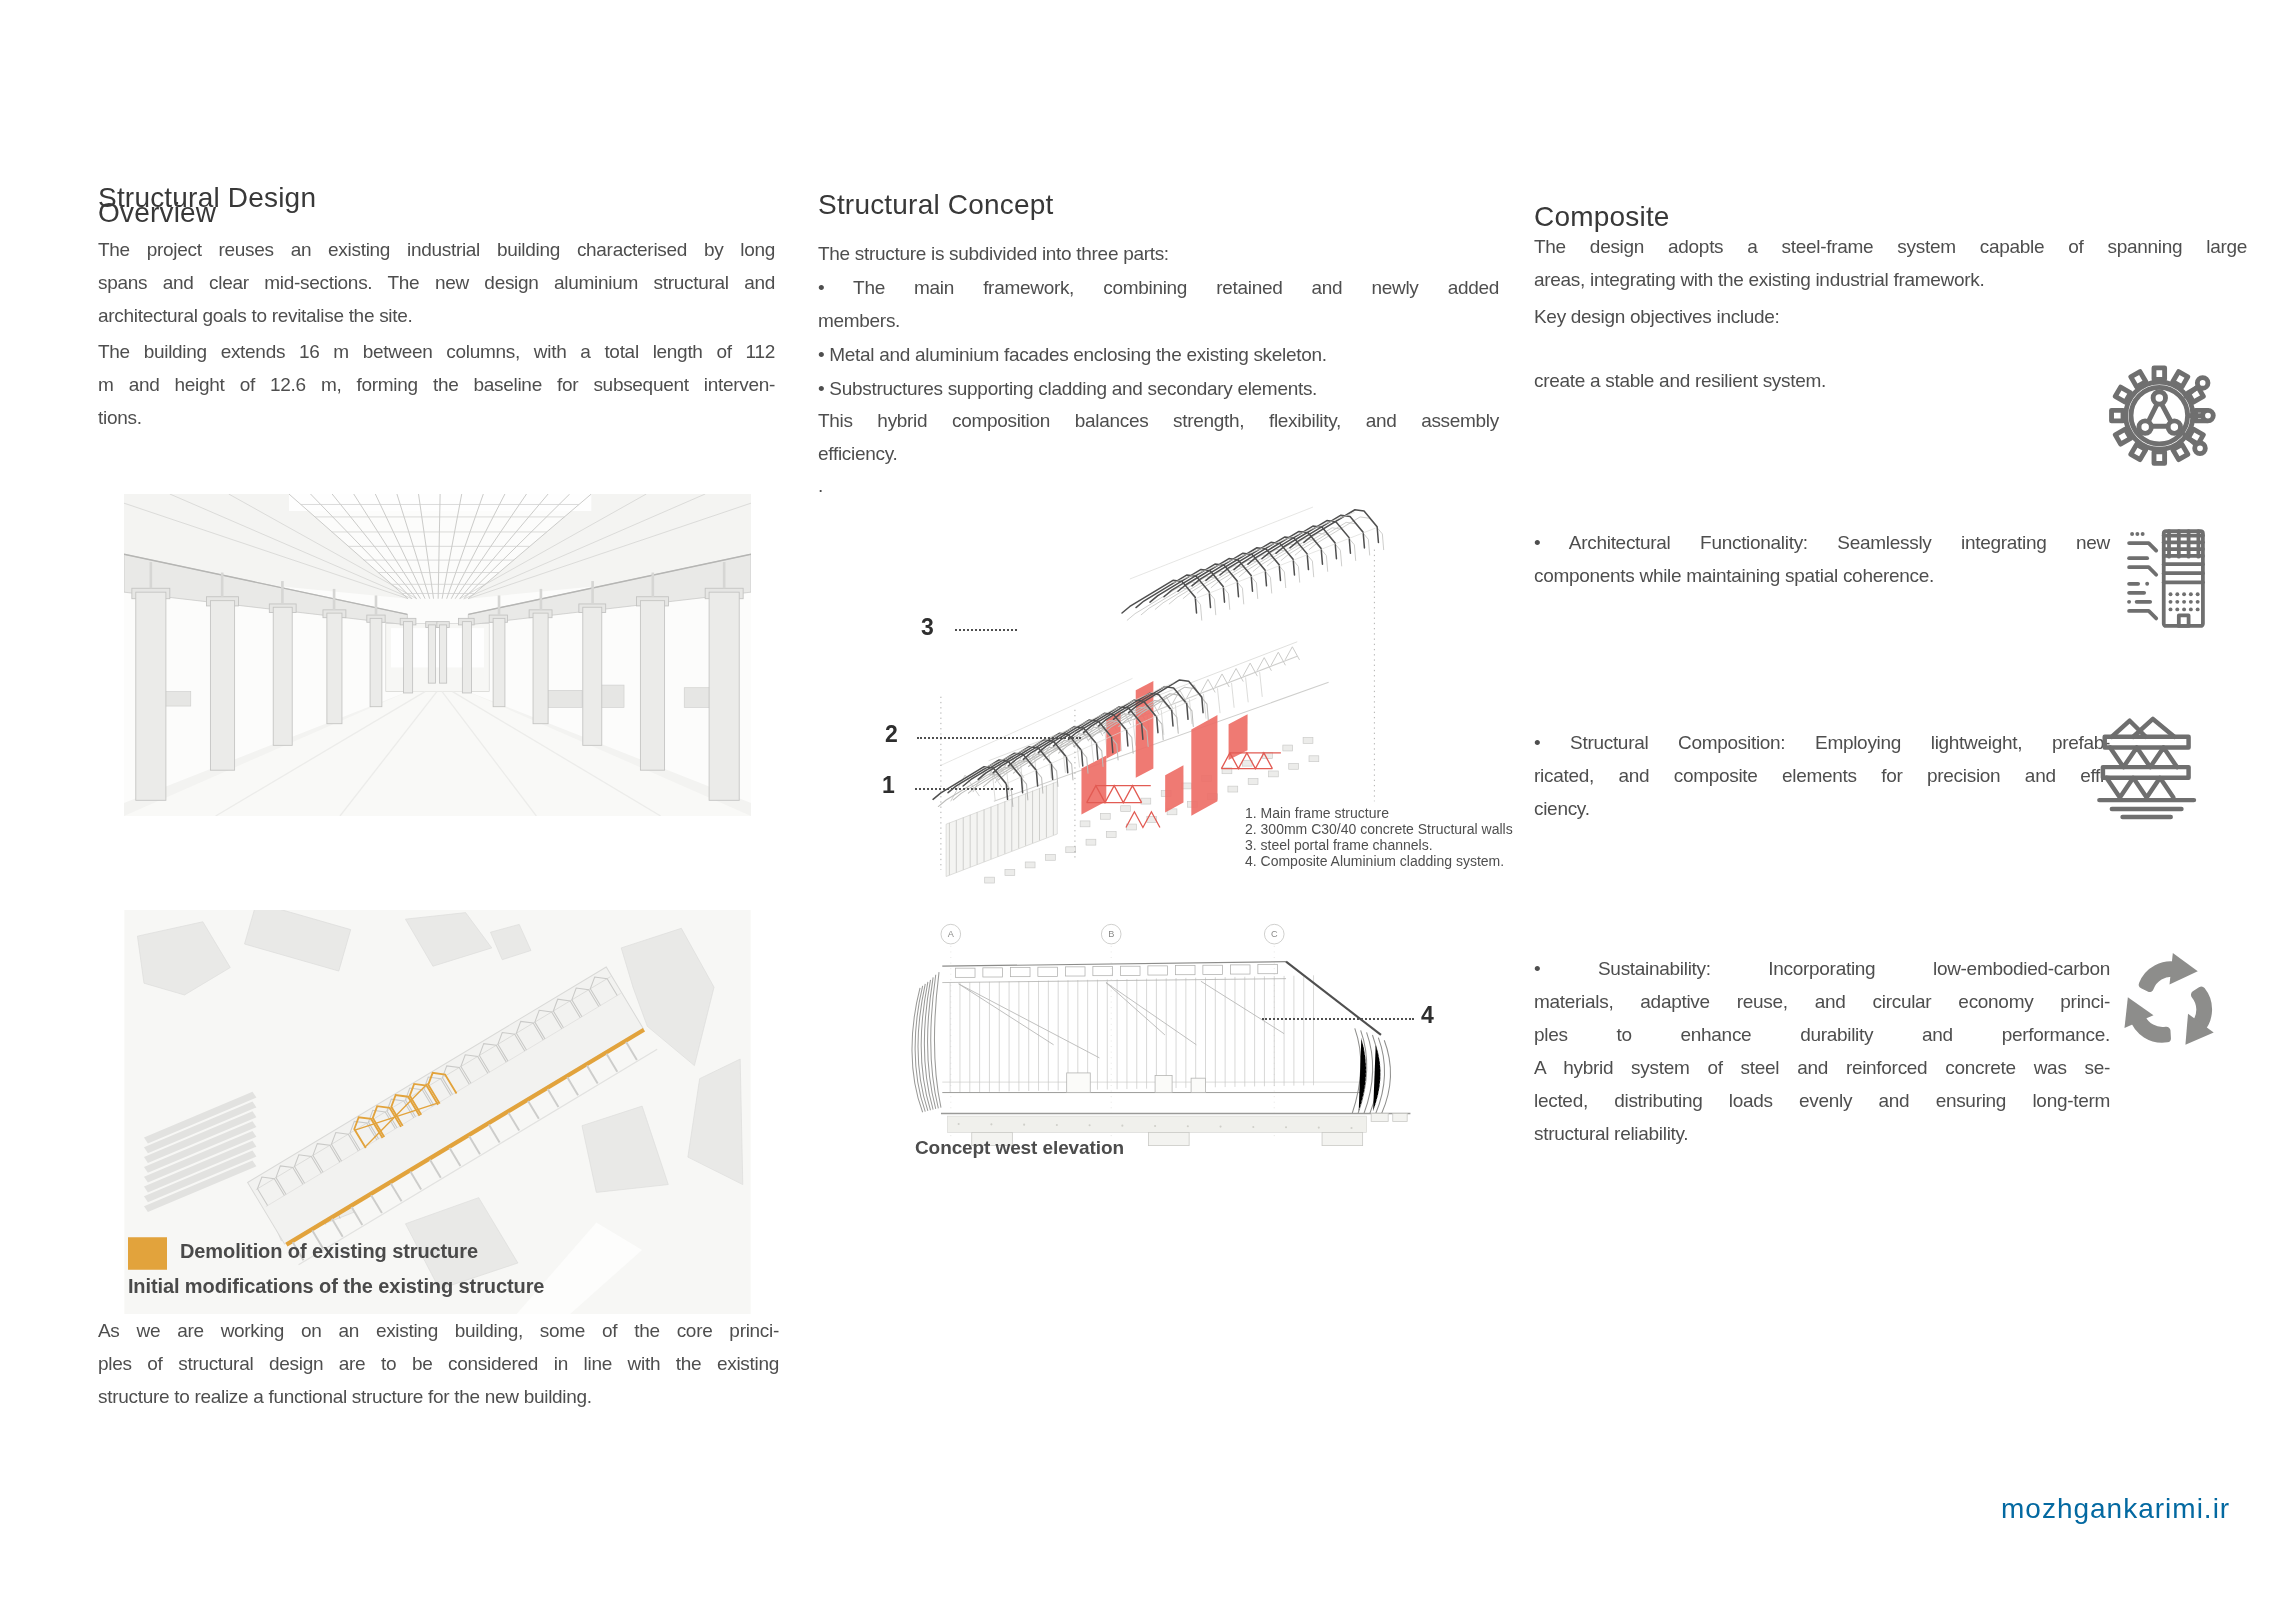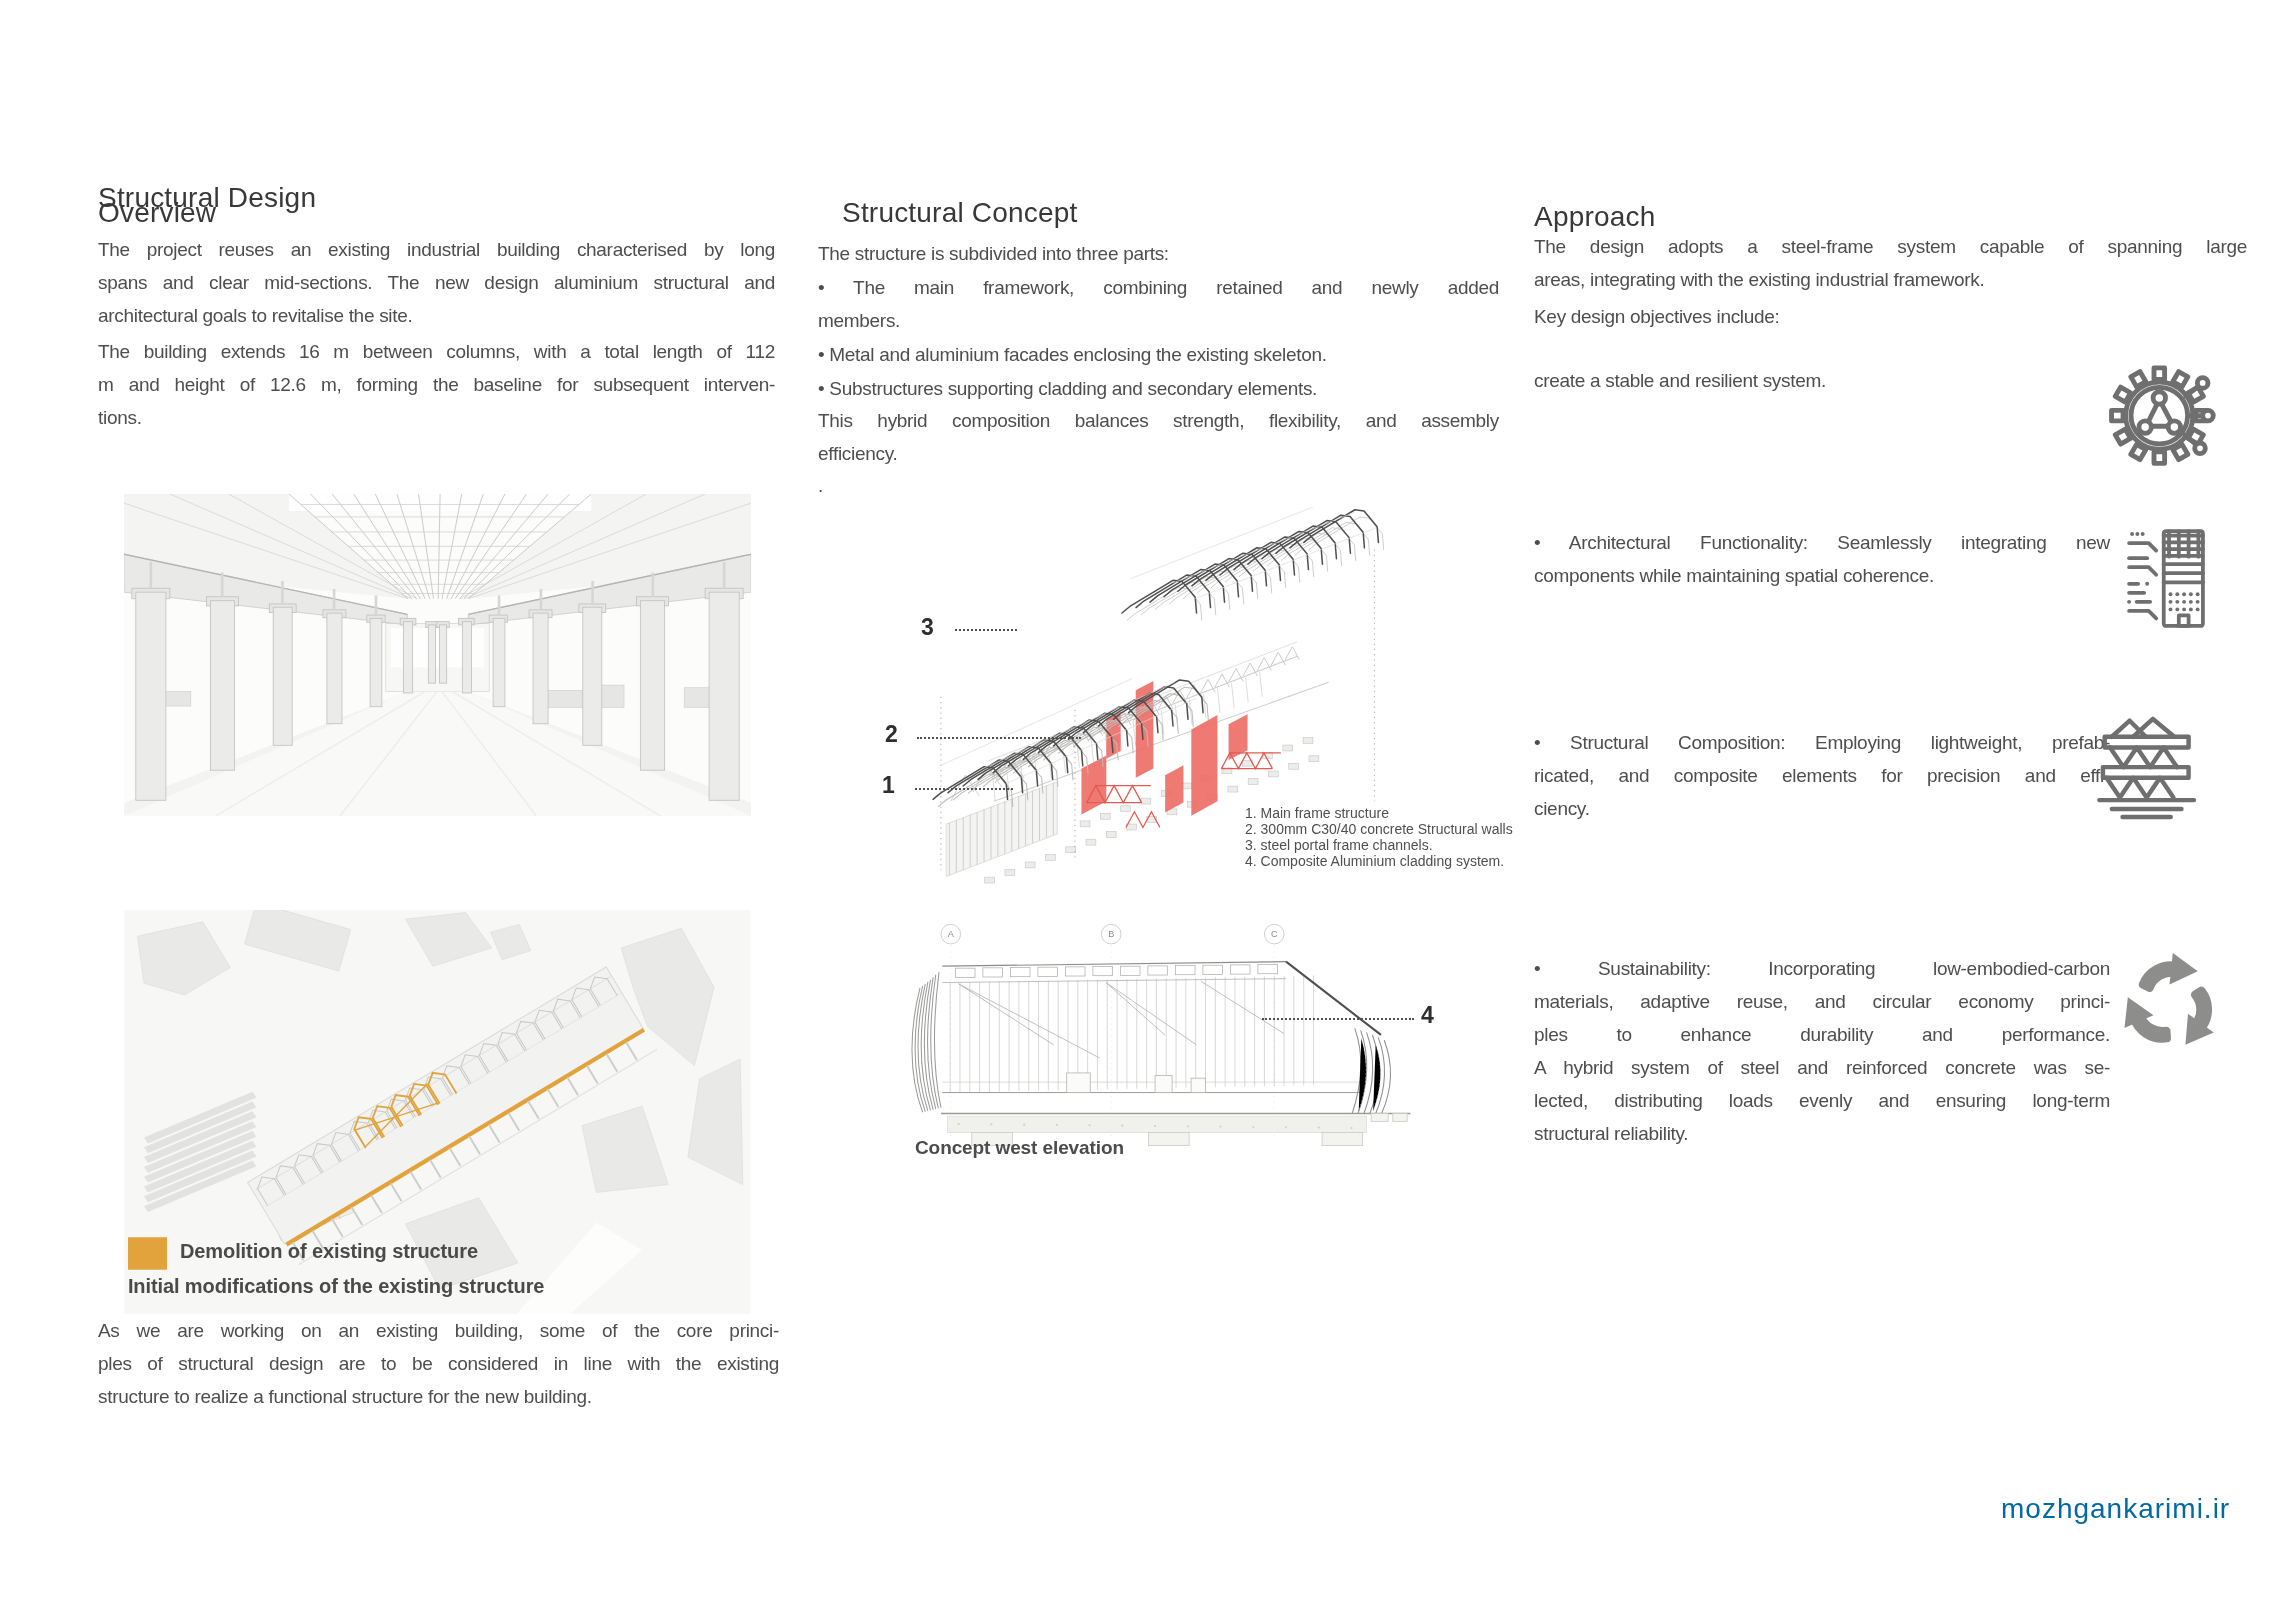--- a/index.html
+++ b/index.html
@@ -256,21 +256,21 @@
     <div class="abs legend-label" style="left:56px;top:330px;">Demolition of existing structure</div>
     <div class="abs legend-label" style="left:3.9px;top:365px;">Initial modifications of the existing structure</div>
   </div>
 
   <div class="abs body" style="left:98px;top:1314px;width:681px;">
       <div class="jl">As we are working on an existing building, some of the core princi-</div>
       <div class="jl">ples of structural design are to be considered in line with the existing</div>
       <div class="jl jl-last">structure to realize a functional structure for the new building.</div>
     </div>
 
-  <div class="abs h" style="left:818px;top:196px;margin-left:24px;">Structural Concept</div>
+  <div class="abs h" style="left:818px;top:188px;">Structural Concept</div>
   <div class="abs body" style="left:818px;top:237px;width:681px;">
       <div class="jl jl-last">The structure is subdivided into three parts:</div>
     </div>
   <div class="abs body" style="left:818px;top:271px;width:681px;">
       <div class="jl"> • The main framework, combining retained and newly added</div>
       <div class="jl jl-last">members.</div>
     </div>
   <div class="abs body" style="left:818px;top:338px;width:681px;">
       <div class="jl jl-last"> • Metal and aluminium facades enclosing the existing skeleton.</div>
     </div>
@@ -655,21 +655,21 @@
         <rect x="715" y="300" width="26" height="12"></rect>
           <rect x="748" y="300" width="22" height="12"></rect>
       </g>
     </svg>
   </div>
 
   <div class="abs leader" style="left:1262px;top:1018px;width:152px;"></div>
   <div class="abs callout-num" style="left:1421px;top:1002px;">4</div>
   <div class="abs elev-caption" style="left:915px;top:1137px;">Concept west elevation</div>
 
-  <div class="abs h" style="left:1534px;top:200px;">Approach</div>
+  <div class="abs h" style="left:1534px;top:200px;">Composite</div>
   <div class="abs body" style="left:1534px;top:230px;width:713px;">
       <div class="jl">The design adopts a steel-frame system capable of spanning large</div>
       <div class="jl jl-last">areas, integrating with the existing industrial framework.</div>
     </div>
   <div class="abs body" style="left:1534px;top:300px;width:713px;">
       <div class="jl jl-last">Key design objectives include:</div>
     </div>
 
   <div class="abs body" style="left:1534px;top:364px;width:568px;">
       <div class="jl jl-last">create a stable and resilient system.</div>

